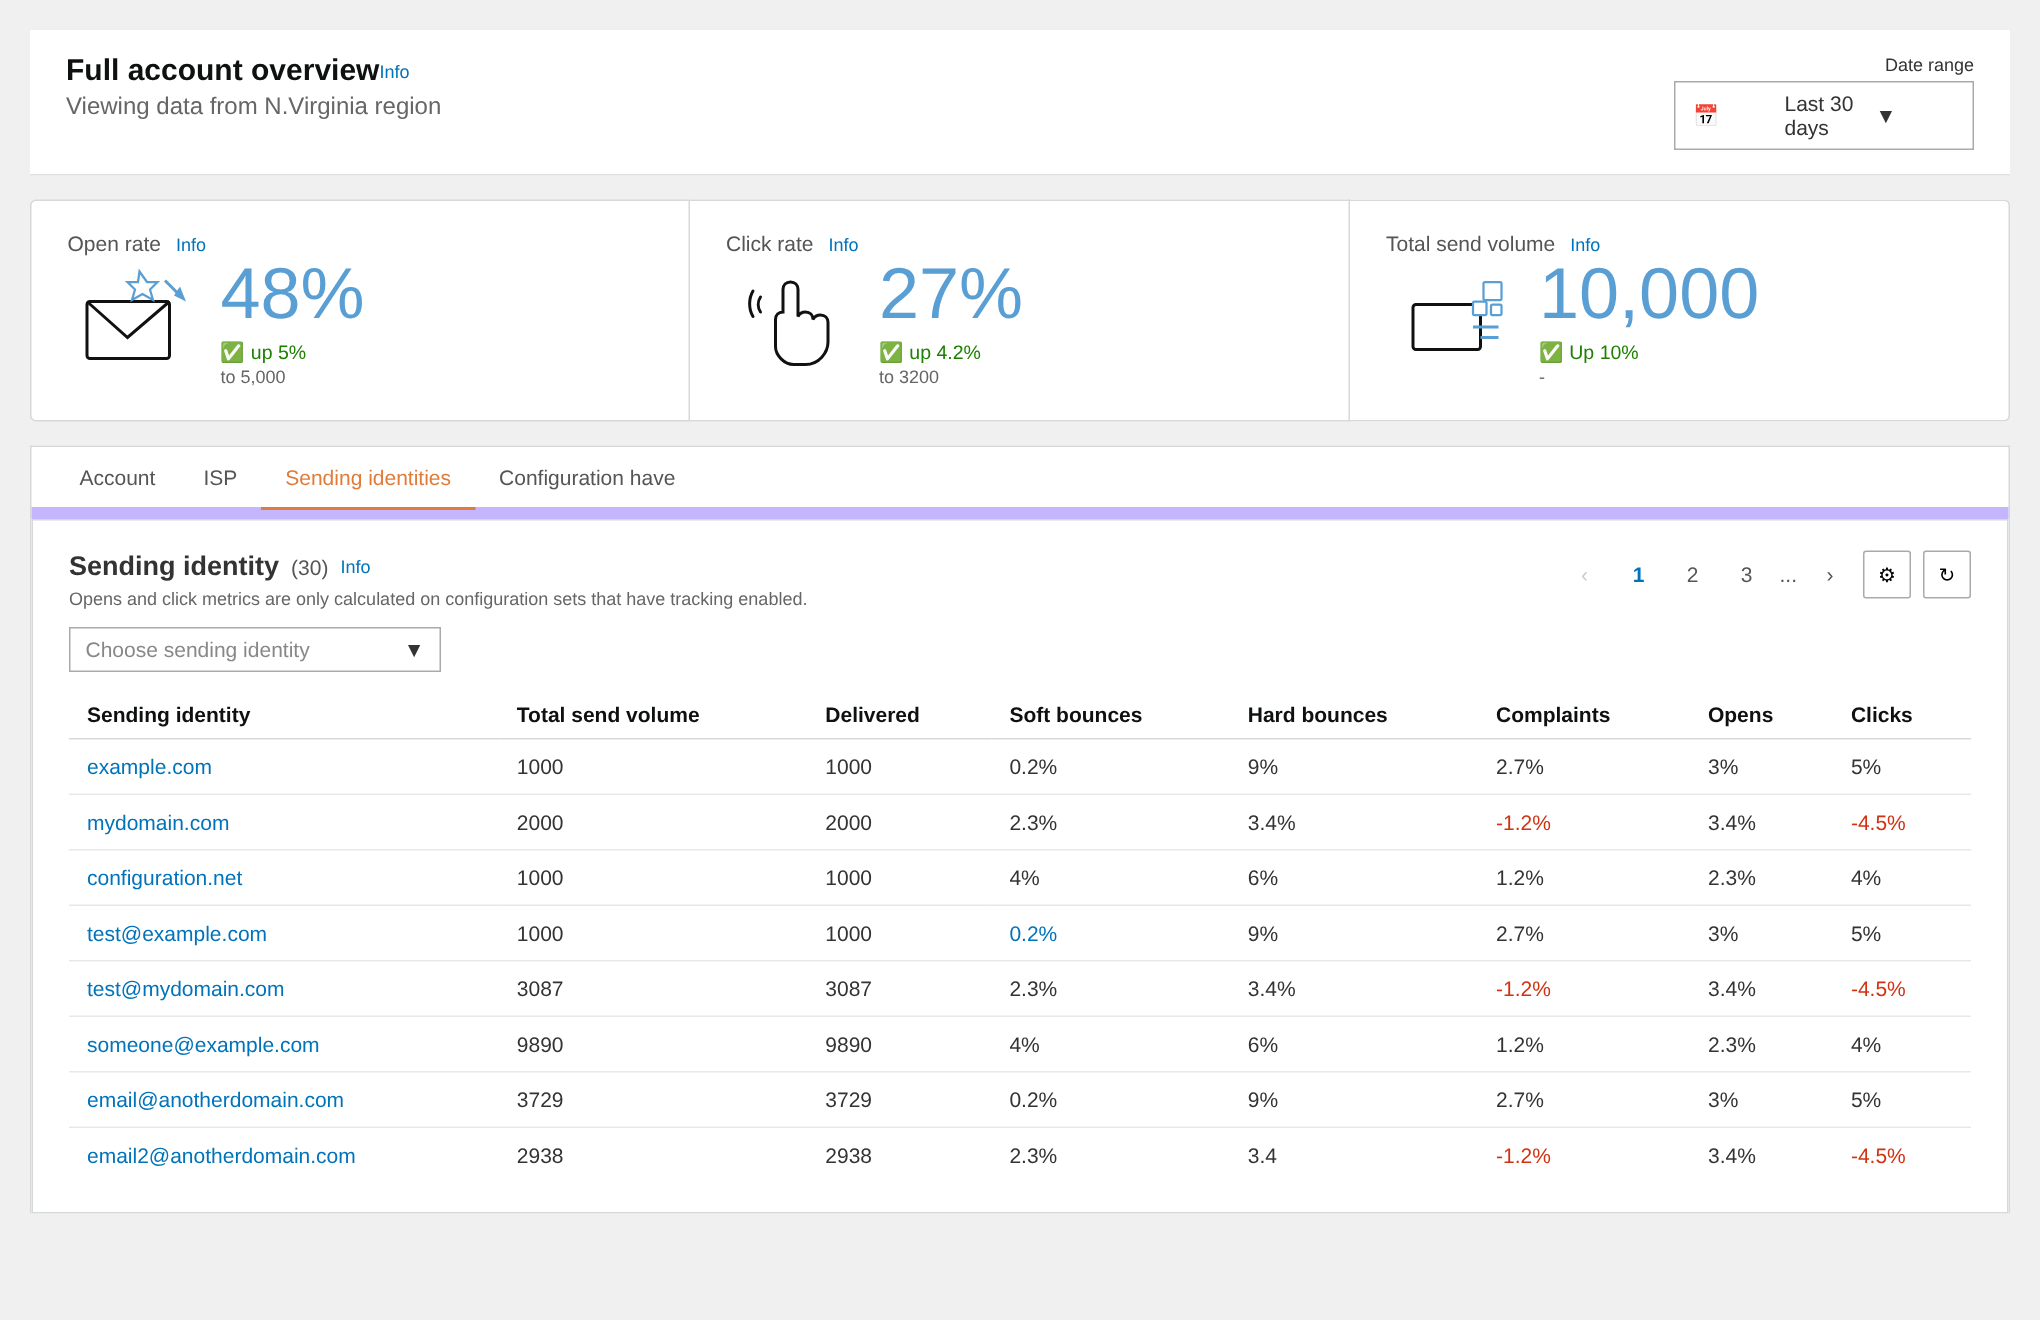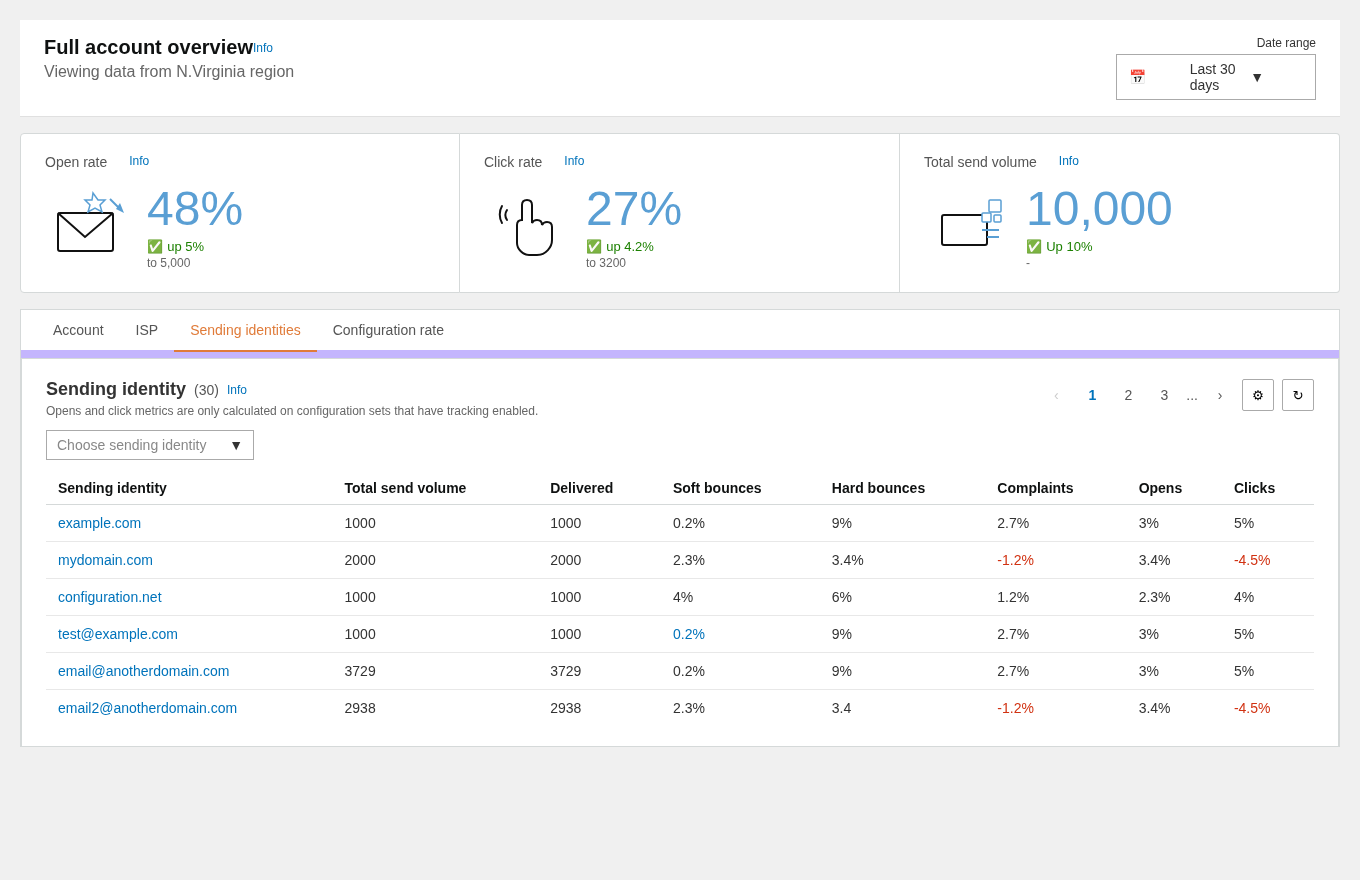--- a/index.html
+++ b/index.html
@@ -16,21 +16,21 @@
     .date-range-label { font-size: 12px; color: #333; margin-bottom: 4px; }
     .date-range-select { display: flex; align-items: center; gap: 8px; border: 1px solid #aaa; padding: 6px 12px; background: #fff; cursor: pointer; min-width: 200px; }
     .date-range-select span { flex: 1; }
     .calendar-icon { color: #555; }
 
     
     .metrics-row { display: grid; grid-template-columns: 1fr 1fr 1fr; gap: 0; margin: 16px 0; }
     .metric-card { background: #fff; border: 1px solid #d5d9d9; padding: 20px 24px; display: flex; flex-direction: column; }
     .metric-card:first-child { border-radius: 4px 0 0 4px; }
     .metric-card:last-child { border-radius: 0 4px 4px 0; }
-    .metric-title { font-size: 14px; color: #555; display: flex; align-items: flex-start; gap: 22px; margin-bottom: 12px; }
+    .metric-title { font-size: 14px; color: #555; display: flex; align-items: flex-end; gap: 10px; }
     .metric-body { display: flex; align-items: center; gap: 12px; }
     .metric-icon { width: 90px; height: 90px; display: flex; align-items: center; justify-content: center; }
     .metric-value-section { display: flex; flex-direction: column; }
     .metric-value { font-size: 48px; font-weight: 300; color: #5a9fd4; line-height: 1; }
     .metric-trend { display: flex; align-items: center; gap: 4px; color: #1d8102; font-size: 13px; margin-top: 6px; }
     .metric-sub { font-size: 12px; color: #666; margin-top: 2px; }
 
     
     .tabs-container { background: #fff; border: 1px solid #d5d9d9; border-bottom: none; }
     .tabs { display: flex; border-bottom: 8px solid #c4b5fd; padding: 0 16px; }
@@ -45,21 +45,21 @@
     .section-subtitle { font-size: 12px; color: #666; margin-top: 4px; }
     .pagination-controls { display: flex; align-items: center; gap: 8px; }
     .page-btn { width: 28px; height: 28px; display: flex; align-items: center; justify-content: center; border: none; background: none; cursor: pointer; color: #555; font-size: 14px; }
     .page-btn.active { font-weight: 700; color: #0073bb; }
     .page-btn:disabled { color: #ccc; cursor: default; }
     .page-ellipsis { color: #555; }
     .icon-btn { width: 32px; height: 32px; border: 1px solid #aaa; background: #fff; cursor: pointer; display: flex; align-items: center; justify-content: center; border-radius: 2px; }
 
     
     .search-filter { margin: 12px 0; }
-    .search-select { display: flex; align-items: center; border: 1px solid #aaa; padding: 6px 10px; background: #fff; cursor: pointer; width: 208px; justify-content: space-between; }
+    .search-select { display: flex; align-items: center; border: 1px solid #aaa; padding: 6px 10px; background: #fff; cursor: pointer; width: 248px; justify-content: space-between; }
 
     
     .data-table { width: 100%; border-collapse: collapse; margin-top: 8px; }
     .data-table th { text-align: left; padding: 8px 12px; font-size: 14px; font-weight: 600; color: #0f1111; border-bottom: 1px solid #d5d9d9; }
     .data-table td { padding: 10px 12px; font-size: 14px; border-bottom: 1px solid #e8e8e8; color: #333; }
     .data-table tr:last-child td { border-bottom: none; }
     .link-text { color: #0073bb; cursor: pointer; text-decoration: none; }
   </style>
 </head>
 <body>
@@ -172,21 +172,21 @@
         </div>
       </div>
     </div>
   </div>
 
   <div class="tabs-container">
     <div class="tabs">
       <div class="tab">Account</div>
       <div class="tab">ISP</div>
       <div class="tab active">Sending identities</div>
-      <div class="tab">Configuration rate</div>
+      <div class="tab">Configuration have</div>
     </div>
 
     <div class="table-section">
       <div class="table-section-header">
         <div>
           <div class="table-section-title">
             <span>Sending identity</span>
             <span class="count-badge">(30)</span>
             <span class="info-badge">Info</span>
           </div>
@@ -263,20 +263,40 @@
     <td><a class="link-text">test@example.com</a></td>
     <td>1000</td>
     <td>1000</td>
     <td style="color: #0073bb;">0.2%</td>
     <td>9%</td>
     <td>2.7%</td>
     <td>3%</td>
     <td>5%</td>
   </tr>
             <tr>
+    <td><a class="link-text">test@mydomain.com</a></td>
+    <td>3087</td>
+    <td>3087</td>
+    <td>2.3%</td>
+    <td>3.4%</td>
+    <td style="color: #d13212;">-1.2%</td>
+    <td>3.4%</td>
+    <td style="color: #d13212;">-4.5%</td>
+  </tr>
+            <tr>
+    <td><a class="link-text">someone@example.com</a></td>
+    <td>9890</td>
+    <td>9890</td>
+    <td>4%</td>
+    <td>6%</td>
+    <td>1.2%</td>
+    <td>2.3%</td>
+    <td>4%</td>
+  </tr>
+            <tr>
     <td><a class="link-text">email@anotherdomain.com</a></td>
     <td>3729</td>
     <td>3729</td>
     <td>0.2%</td>
     <td>9%</td>
     <td>2.7%</td>
     <td>3%</td>
     <td>5%</td>
   </tr>
             <tr>

